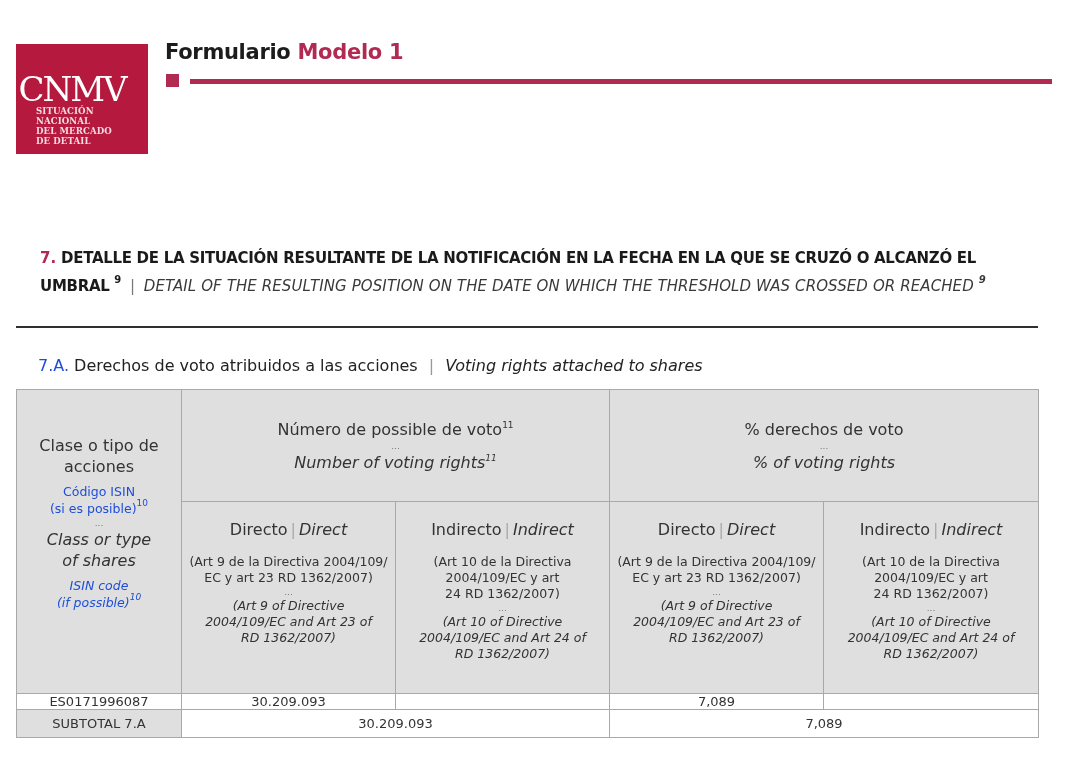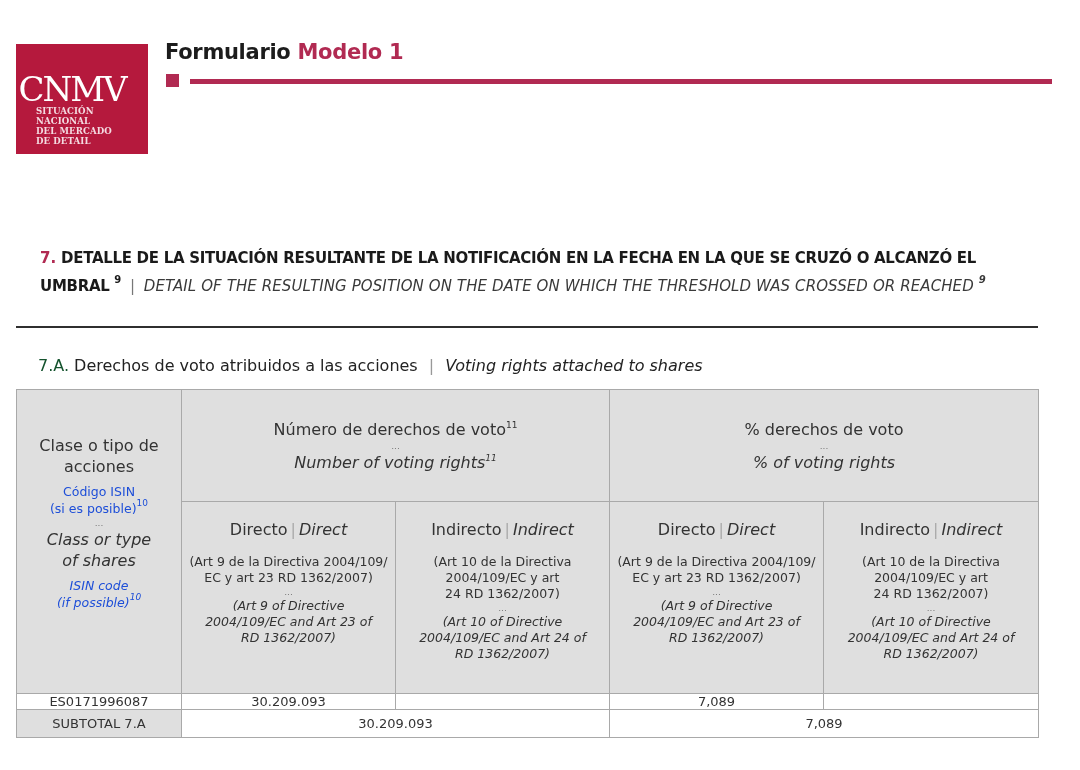--- a/index.html
+++ b/index.html
@@ -57,21 +57,21 @@
     .section-heading .sep { color: #777; font-weight: normal; padding: 0 4px; }
     .section-heading .en { font-style: italic; color: #3a3a3a; letter-spacing: 0.1px; }
     .section-heading sup { font-size: 10px; font-weight: bold; vertical-align: 8px; line-height: 0; }
     .section-rule {
       position: absolute; left: 16px; top: 326px; width: 1022px; height: 2px; background: #2f2f2f;
     }
 
     .subsection-heading {
       position: absolute; left: 38px; top: 356px; font-size: 16px; color: #222;
     }
-    .subsection-heading .num { color: #14532d; }
+    .subsection-heading .num { color: #1d4ed8; }
     .subsection-heading .sep { color: #999; padding: 0 6px; }
     .subsection-heading .en { font-style: italic; }
 
     
     table.voting {
       position: absolute; left: 16px; top: 389px;
       border-collapse: collapse; table-layout: fixed;
       width: 1022px;
       border-radius: 25px;
     }
@@ -140,21 +140,21 @@
         <div class="h-big" style="padding:0 14px">Clase o tipo de acciones</div>
         <div class="h-small" style="margin-top:6px">Código ISIN</div>
         <div class="h-small"><span>(si es posible)</span><sup class="fn">10</sup></div>
         <div class="dots">...</div>
         <div class="h-big it" style="padding:0 20px">Class or type of shares</div>
         <div class="h-small it" style="margin-top:6px">ISIN code</div>
         <div class="h-small it"><span>(if possible)</span><sup class="fn">10</sup></div>
         <div style="height:38px"></div>
       </td>
       <td class="head" colspan="2">
-        <div class="h-big"><span>Número de derechos de voto</span><sup class="fn">11</sup></div>
+        <div class="h-big"><span>Número de possible de voto</span><sup class="fn">11</sup></div>
         <div class="dots">...</div>
         <div class="h-big it"><span>Number of voting rights</span><sup class="fn">11</sup></div>
       </td>
       <td class="head" colspan="2">
         <div class="h-big">% derechos de voto</div>
         <div class="dots">...</div>
         <div class="h-big it">% of voting rights</div>
       </td>
     </tr>
     <tr style="height:192px">

